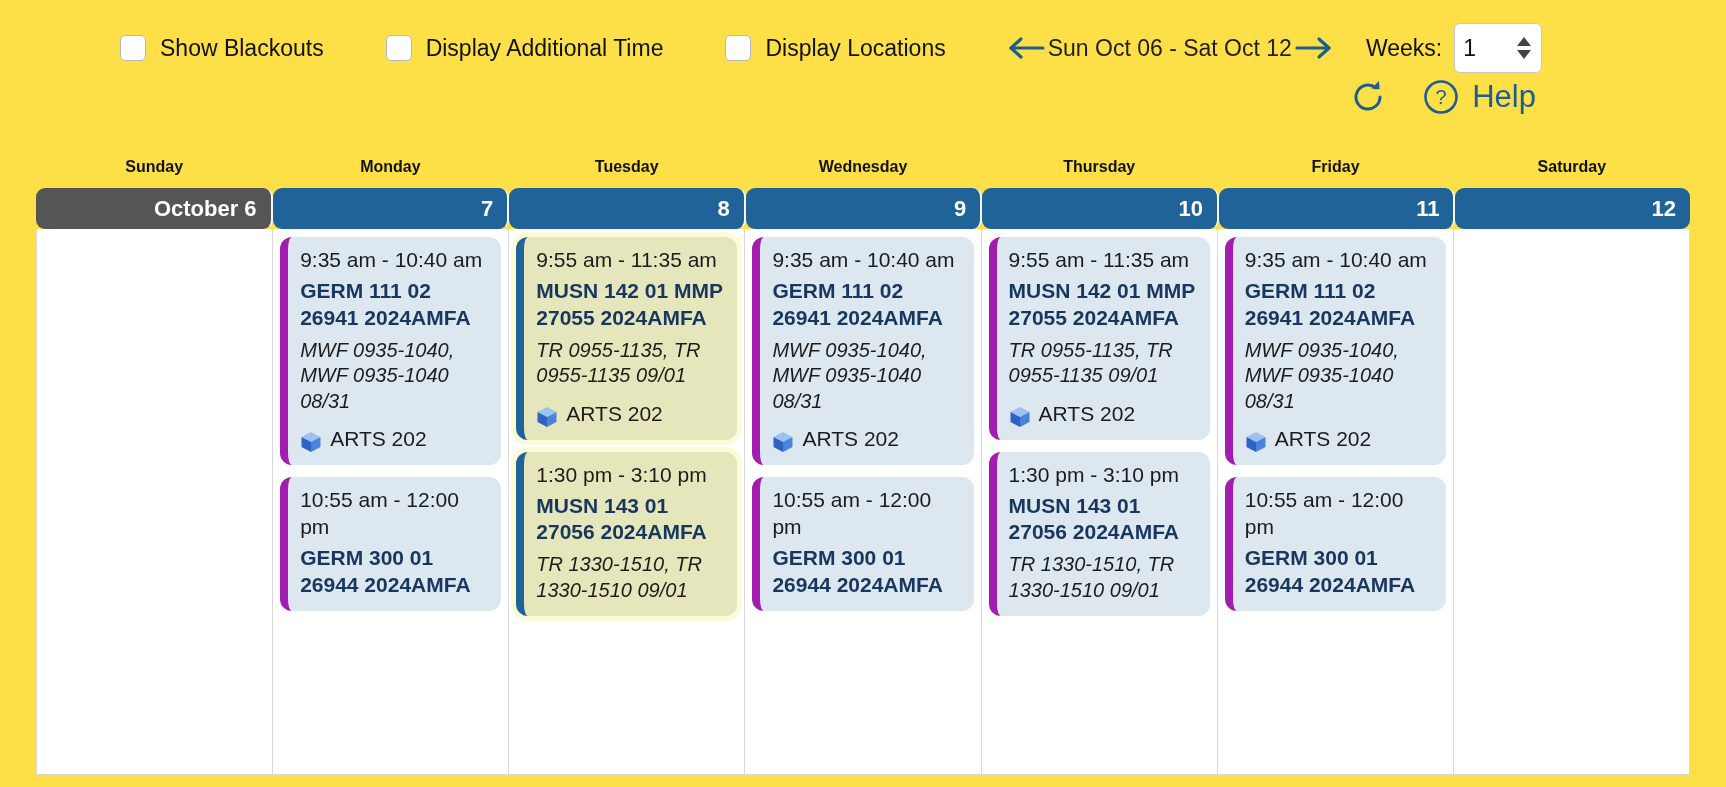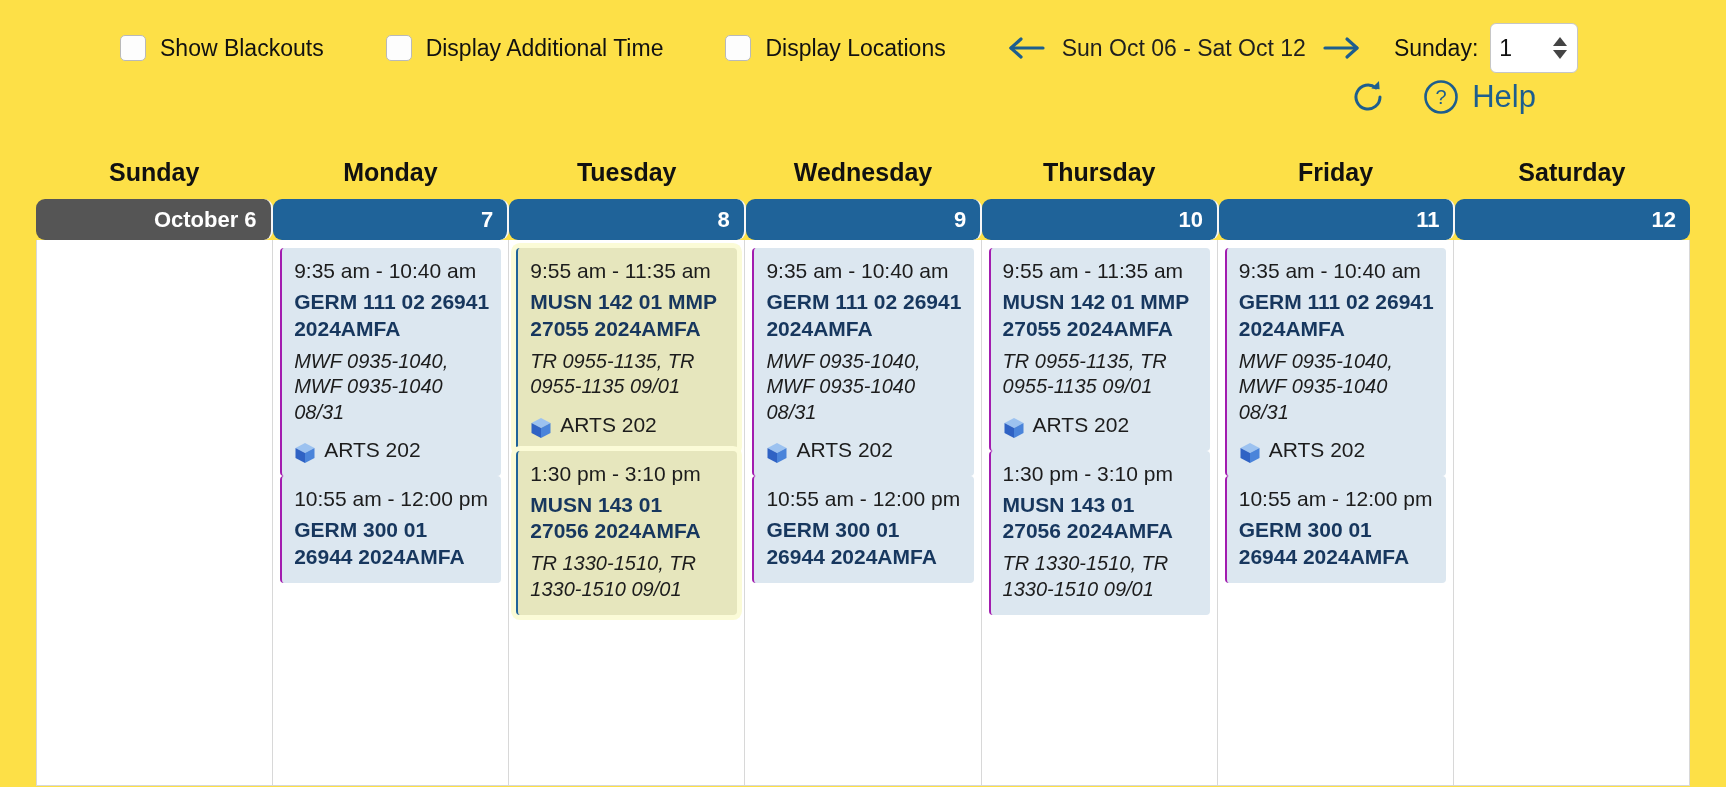--- a/index.html
+++ b/index.html
@@ -23,21 +23,21 @@
   .cb-group { display: flex; align-items: center; gap: 14px; margin-right: 62px; }
   .cb-box {
     width: 26px; height: 26px;
     border: 1.5px solid #b9b9b9;
     border-radius: 5px;
     background: #fdfdfd;
     flex: none;
   }
   .cb-label { font-size: 23px; color: #111; white-space: nowrap; }
 
-  .weeknav { display: flex; align-items: center; gap: 14px; margin-right: 34px; }
+  .weeknav { display: flex; align-items: center; margin-right: 34px; }
   .arrow { color: #1d5e8e; flex: none; display: block; cursor: pointer; }
   .weeknav-label { font-size: 23px; color: #1f1f1f; white-space: nowrap; }
 
   .weeks-wrap { display: flex; align-items: center; gap: 12px; }
   .weeks-label { font-size: 23px; color: #111; }
   .spinner {
     width: 88px; height: 50px;
     border: 1px solid #c6c6c6;
     border-radius: 6px;
     background: #fff;
@@ -68,21 +68,21 @@
   }
   .refresh-btn { cursor: pointer; display: block; }
   .help-btn { display: flex; align-items: center; gap: 12px; cursor: pointer; }
   .help-text { font-size: 31px; color: #1d5e8e; }
 
   
   .cal { position: absolute; left: 36px; top: 150px; width: 1654px; }
   .dowrow { display: flex; }
   .dow {
     flex: 1 1 0; text-align: center;
-    font-size: 25px; font-weight: bold; color: #111;
+    font-size: 16px; font-weight: bold; color: #111;
     padding: 8px 0 12px 0;
   }
   .daterow { display: flex; }
   .datecell {
     flex: 1 1 0;
     height: 41px;
     background: #1f6399;
     color: #fff;
     font-size: 22px; font-weight: bold;
     display: flex; align-items: center; justify-content: flex-end;
@@ -99,23 +99,24 @@
     border-right: 1px solid #d8d8d8;
     border-bottom: 1px solid #d8d8d8;
     background: #ffffff;
     padding: 8px 7px 0 7px;
     overflow: hidden;
   }
   .daycol:first-child { border-left: 1px solid #d8d8d8; }
   .daycol.empty { background: #ffffff; }
 
   .evt {
-    border-left: 2px solid #a21caf;
-    border-radius: 4px;
+    border-left: 8px solid #a21caf;
+    border-radius: 12px;
     padding: 10px 12px 12px 12px;
+    margin-bottom: 12px;
     line-height: 1.28;
   }
   .evt.blue { background: #dce7f0; }
   .evt.olive { background: #e6e6bd; border-left-color: #1f6399; box-shadow: 0 0 0 5px #fbfbd7; }
   .evt-time { font-size: 21px; color: #1c1c1c; }
   .evt-title {
     font-size: 21px; font-weight: bold; color: #17375e;
     margin-top: 4px;
   }
   .evt-meta {
@@ -156,21 +157,21 @@
         <path d="M13 5 L3 14 L13 23" stroke="#1d5e8e" stroke-width="3.2" fill="none" stroke-linecap="round" stroke-linejoin="round"></path>
       </svg>
       <span class="weeknav-label">Sun Oct 06 - Sat Oct 12</span>
       <svg class="arrow" width="40" height="28" viewBox="0 0 40 28">
         <path d="M5 14 H37" stroke="#1d5e8e" stroke-width="3.2" fill="none" stroke-linecap="round"></path>
         <path d="M27 5 L37 14 L27 23" stroke="#1d5e8e" stroke-width="3.2" fill="none" stroke-linecap="round" stroke-linejoin="round"></path>
       </svg>
     </div>
 
     <div class="weeks-wrap">
-      <span class="weeks-label">Sunday:</span>
+      <span class="weeks-label">Weeks:</span>
       <div class="spinner">
         <span class="spinner-value">1</span>
         <span class="spin-arrows">
           <span class="tri-up"></span>
           <span class="tri-dn"></span>
         </span>
       </div>
     </div>
   </div>
 

